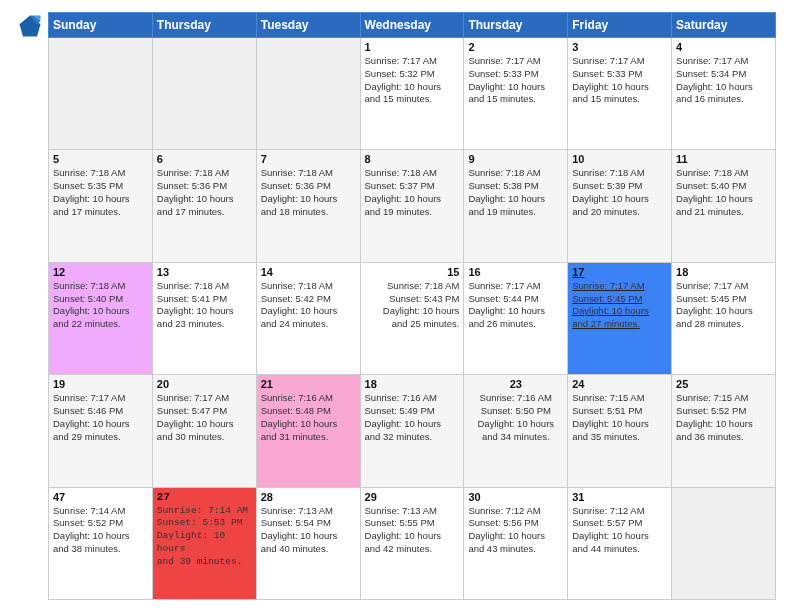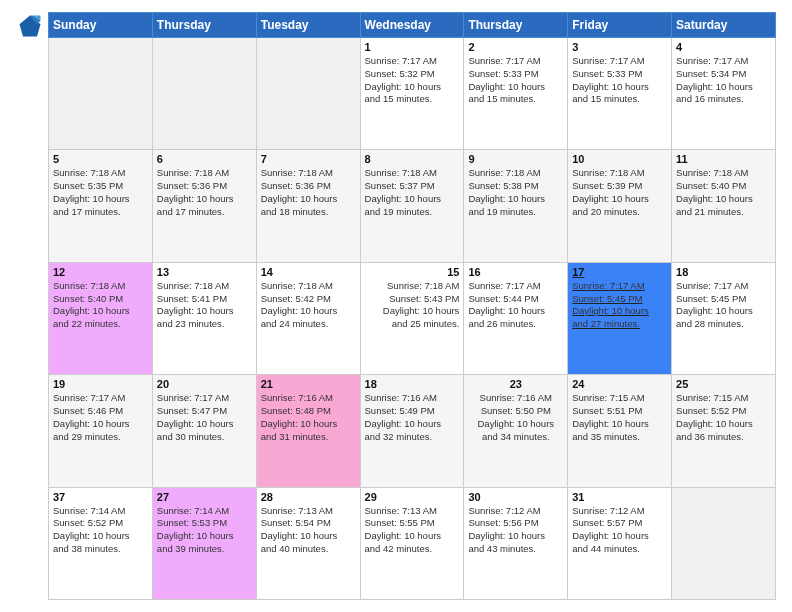--- a/index.html
+++ b/index.html
@@ -318,27 +318,27 @@
           <td style="background: rgb(245, 245, 245);">
             <div class="day-number">25</div>
             <div class="day-info" style="white-space: pre-line;">Sunrise: 7:15 AM
 Sunset: 5:52 PM
 Daylight: 10 hours
 and 36 minutes.</div>
           </td>
         </tr>
         <tr>
           <td style="background: rgb(255, 255, 255);">
-            <div class="day-number">37</div>
+            <div class="day-number">47</div>
             <div class="day-info" style="white-space: pre-line;">Sunrise: 7:14 AM
 Sunset: 5:52 PM
 Daylight: 10 hours
 and 38 minutes.</div>
           </td>
-          <td style="background: #f0abfc;">
+          <td style="background: #ef4444; font-family: Liberation Mono, monospace;">
             <div class="day-number">27</div>
             <div class="day-info" style="white-space: pre-line;">Sunrise: 7:14 AM
 Sunset: 5:53 PM
 Daylight: 10 hours
 and 39 minutes.</div>
           </td>
           <td style="background: rgb(255, 255, 255);">
             <div class="day-number">28</div>
             <div class="day-info" style="white-space: pre-line;">Sunrise: 7:13 AM
 Sunset: 5:54 PM

